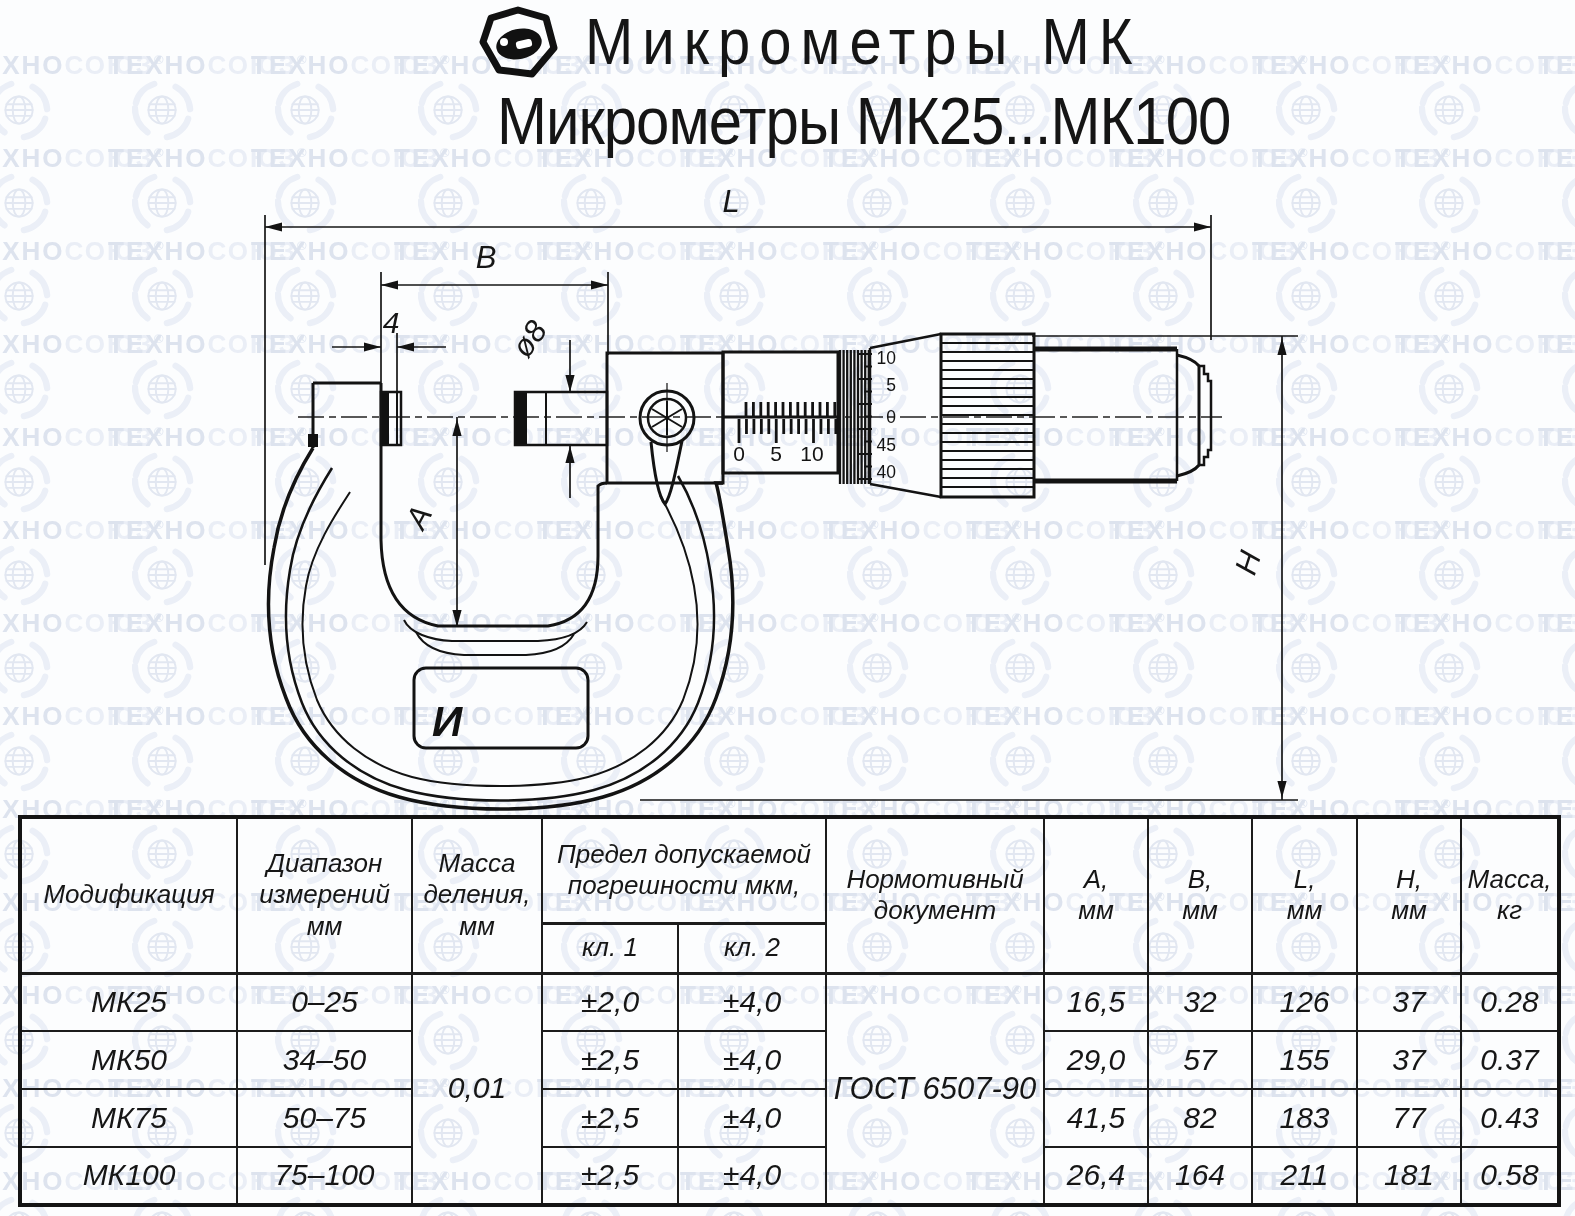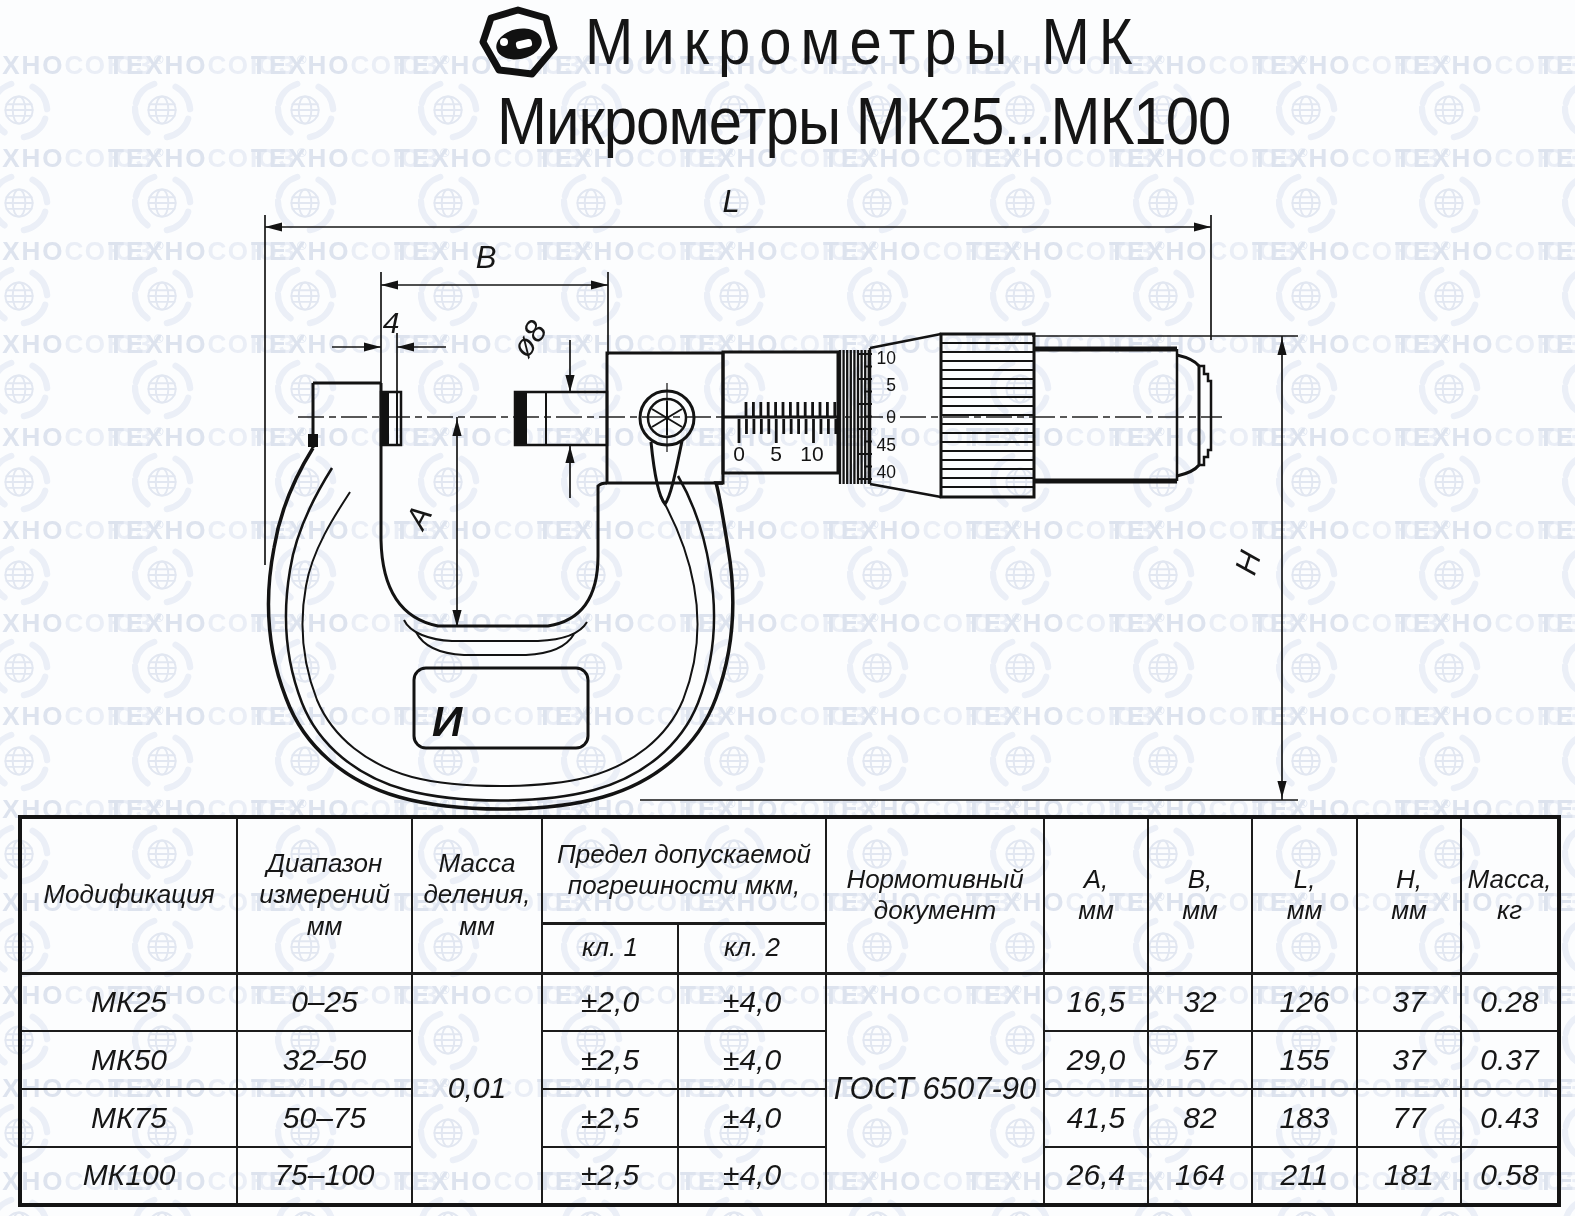--- a/index.html
+++ b/index.html
@@ -922,21 +922,21 @@
     <td>±4,0</td>
     <td rowspan="4" class="gost">ГОСТ 6507-90</td>
     <td>16,5</td>
     <td>32</td>
     <td>126</td>
     <td>37</td>
     <td>0.28</td>
   </tr>
   <tr class="drow">
     <td>МК50</td>
-    <td>32–50</td>
+    <td>34–50</td>
     <td>±2,5</td>
     <td>±4,0</td>
     <td>29,0</td>
     <td>57</td>
     <td>155</td>
     <td>37</td>
     <td>0.37</td>
   </tr>
   <tr class="drow">
     <td>МК75</td>

